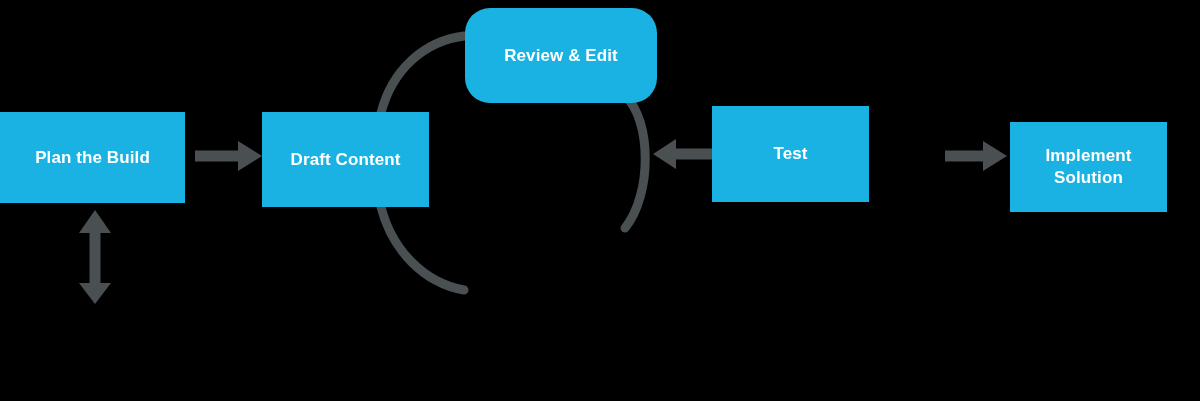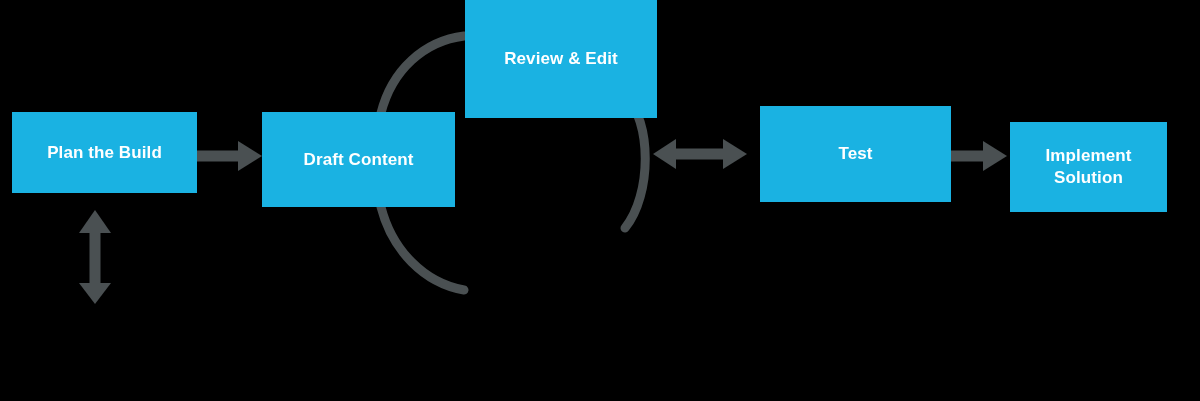--- a/index.html
+++ b/index.html
@@ -80,35 +80,35 @@
       <polygon points="676,139 653,154 676,169" fill="#4A5052"></polygon>
       <polygon points="723,139 747,154 723,169" fill="#4A5052"></polygon>
     </g>
 
     <g>
       <line x1="945" y1="156" x2="988" y2="156" stroke="#4A5052" stroke-width="11"></line>
       <polygon points="983,141 1007,156 983,171" fill="#4A5052"></polygon>
     </g>
   </svg>
 
-  <div class="node" style="left:12px; top:112px; width:185px; height:81px;">
+  <div class="node" style="left:0; top:112px; width:185px; height:91px;">
     <span class="node-label">Plan the Build</span>
   </div>
 
 
-  <div class="node" style="left:262px; top:112px; width:193px; height:95px;">
+  <div class="node" style="left:262px; top:112px; width:167px; height:95px;">
     <span class="node-label">Draft Content</span>
   </div>
 
-  <div class="node" style="left:465px; top:0px; width:192px; height:118px;">
+  <div class="node" style="left:465px; top:8px; width:192px; height:95px;border-radius:25px;">
     <span class="node-label">Review &amp; Edit</span>
   </div>
 
 
-  <div class="node" style="left:760px; top:106px; width:191px; height:96px;">
+  <div class="node" style="left:712px; top:106px; width:157px; height:96px;">
     <span class="node-label">Test</span>
   </div>
 
   <div class="node" style="left:1010px; top:122px; width:157px; height:90px;">
     <span class="node-label">Implement Solution</span>
   </div>
 
 </div>
 
 </body></html>

